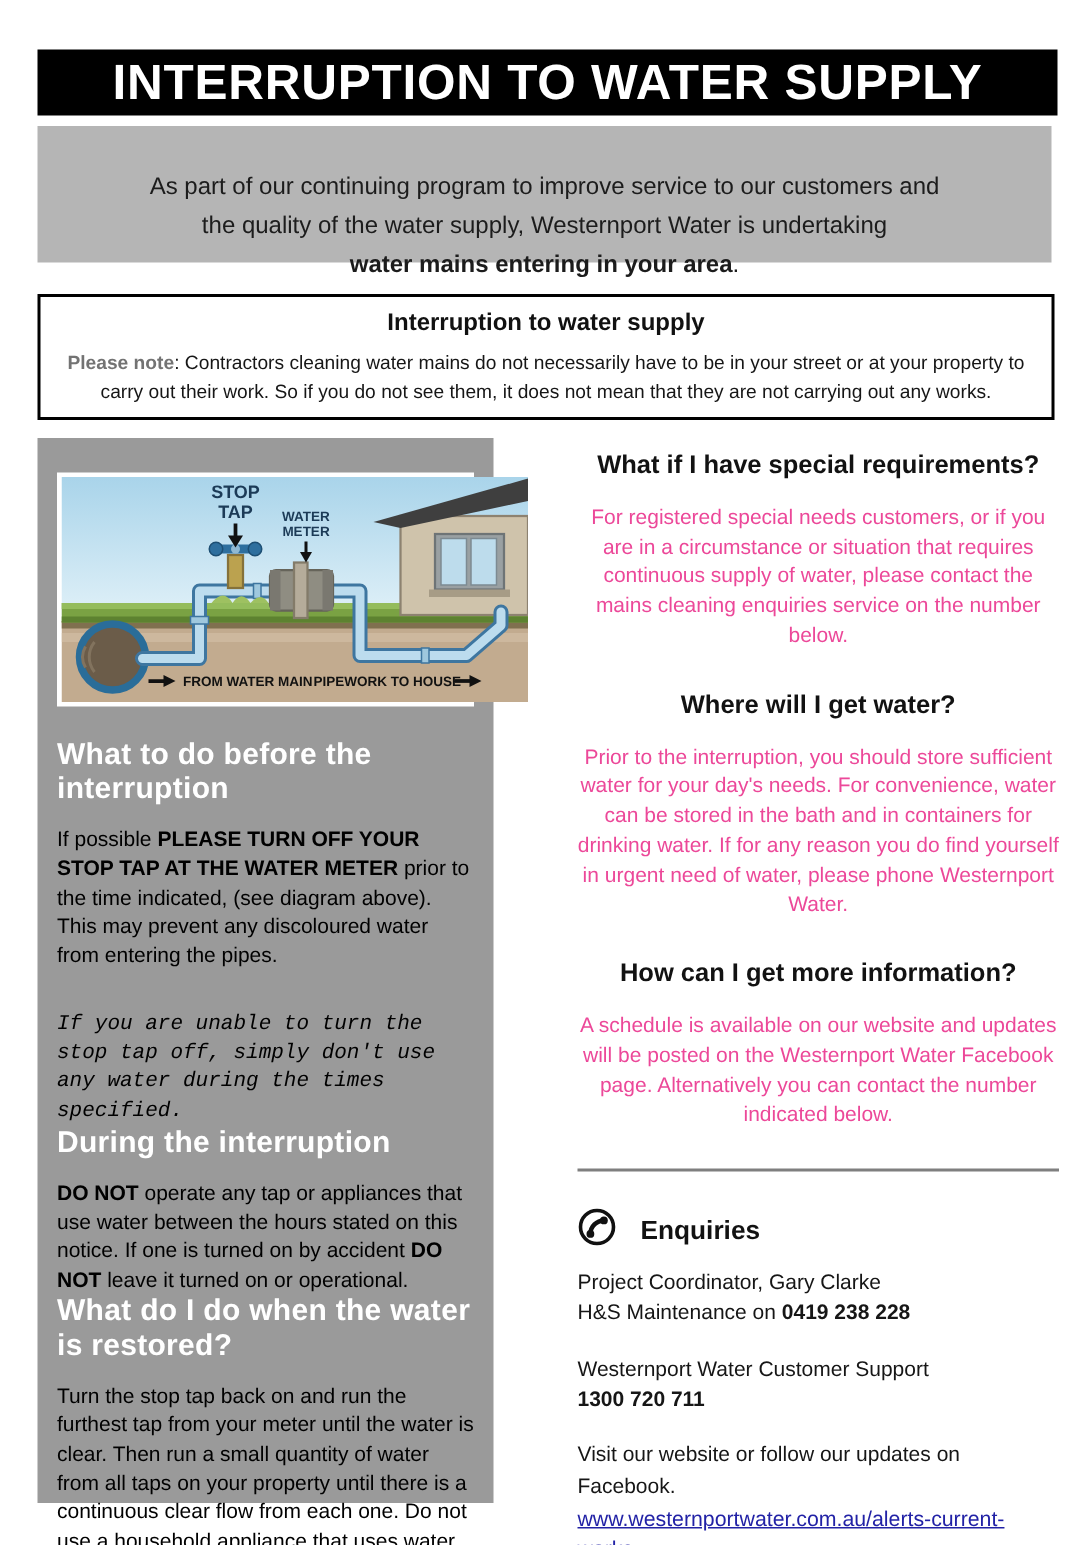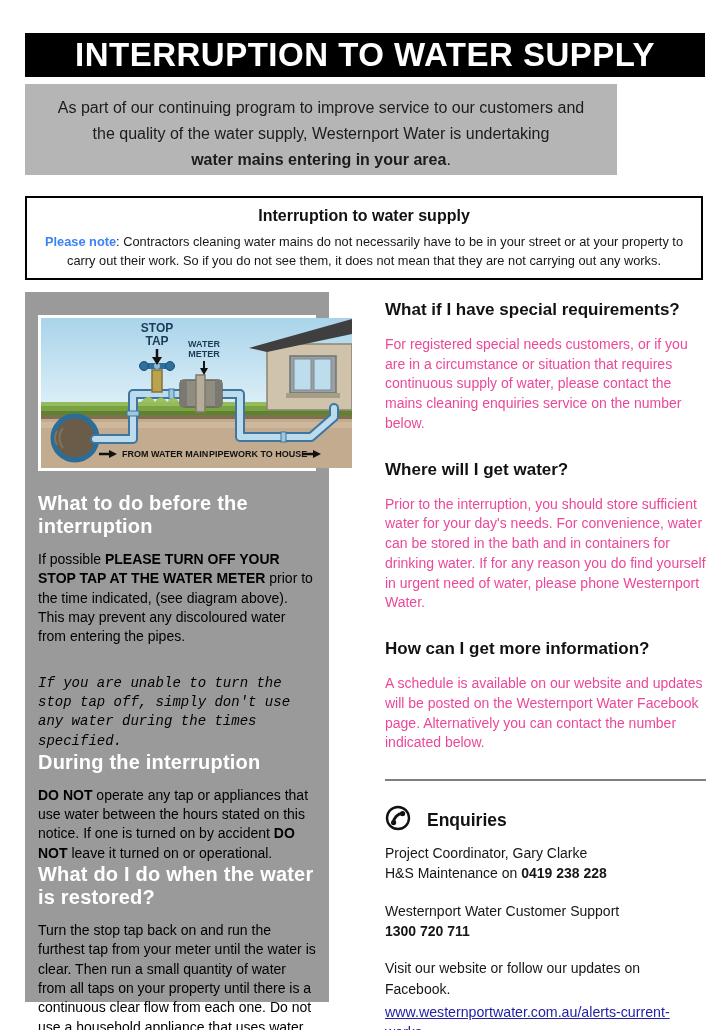--- a/index.html
+++ b/index.html
@@ -10,47 +10,47 @@
   }
   .b { font-weight:bold; }
   .i { font-style:italic;font-family:Liberation Mono, monospace; }
 
   .title-bar {
     position:absolute; left:25px; top:33px; width:680px; height:44px;
     background:#000; color:#fff; display:flex; align-items:center; justify-content:center;
     font-size:33px; font-weight:bold; letter-spacing:0.5px; white-space:nowrap;
   }
   .intro-box {
-    position:absolute; left:25px; top:84px; width:592px; height:91px;
+    position:absolute; left:25px; top:84px; width:676px; height:91px;
     background:#b5b5b5; text-align:center; font-size:16px; line-height:1.62;
-    padding-top:11px; color:#1c1c1c;
+    padding-top:28px; color:#1c1c1c;
   }
   .notice-box {
     position:absolute; left:25px; top:196px; width:678px; height:84px;
     border:2px solid #000; background:#fff;
   }
   .notice-box .nb-h { text-align:center; font-size:16px; font-weight:bold; margin:9px 0 7px; color:#111; }
   .notice-box .nb-p { text-align:center; font-size:12.8px; line-height:1.5; margin:0 12px; color:#161616; }
-  .red { color:#3b82f6; font-weight:bold; }
+  .red { color:#737373; font-weight:bold; }
 
   .left-col {
     position:absolute; left:25px; top:292px; width:304px; height:710px;
     background:#9a9a9a; padding:23px 13px 0 13px;
   }
   .diagram-frame { background:#fff; padding:3px; margin-bottom:21px; }
   .diagram-frame svg { display:block; }
   .left-col h3 { color:#fff; font-size:20px; margin:0 0 12px 0; letter-spacing:0.2px; }
   .left-col p { font-size:14px; line-height:1.38; margin:0; color:#000000; }
   .mt-para { margin-top:27px !important; }
   .mt-sect { margin-top:30px; }
 
   .right-col { position:absolute; left:385px; top:300px; width:321px; }
   .right-col h3 { font-size:17px; margin:0 0 15px 0; color:#121212; }
   .right-col p { font-size:14px; line-height:1.41; margin:0; color:#ec4899; }
-  .sect { margin-bottom:26px; }
+  .sect { margin-bottom:26px;text-align:center; }
   .divider { border:none; border-top:2px solid #7f7f7f; margin:16px 0 24px 0; }
 
   .enq-head { display:flex; align-items:center; gap:16px; margin-bottom:8px; }
   .enq-head h3 { margin:0; font-size:17.5px; }
   .enq-line { font-size:14px; line-height:1.45; }
   .enq-gap { height:17px; }
   .link {
     display:inline-block; margin-top:3px; color:#2222a6; text-decoration:underline;
     font-size:14.2px; line-height:1.45;
   }

